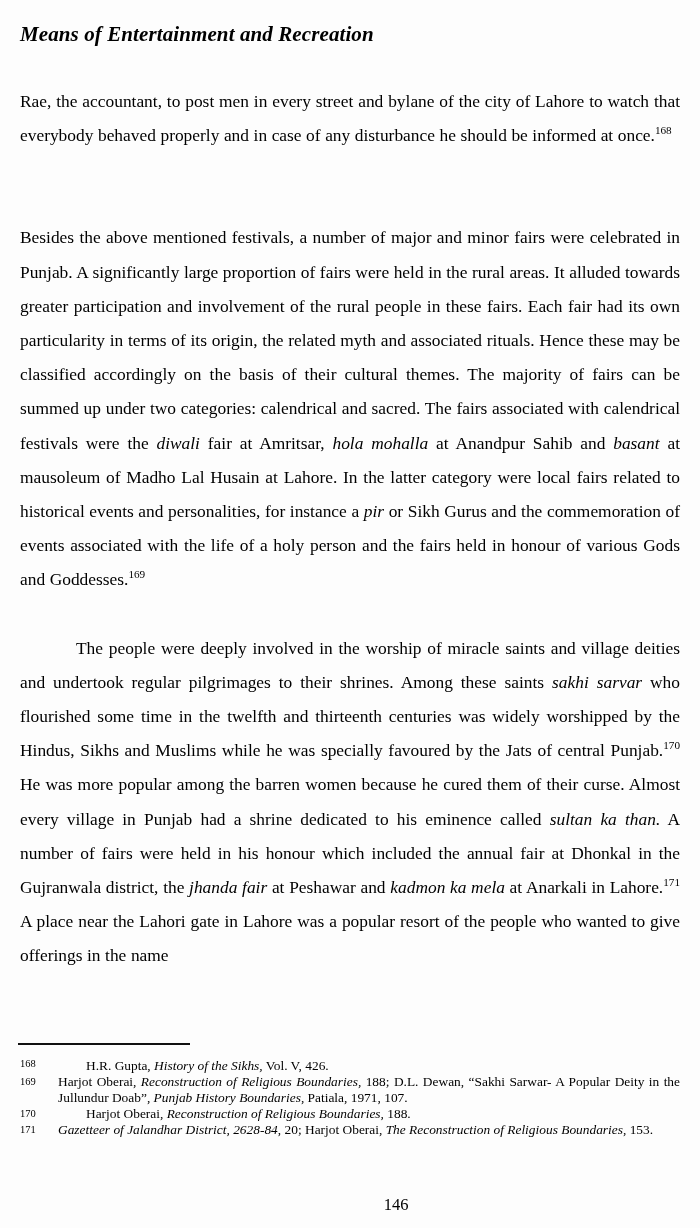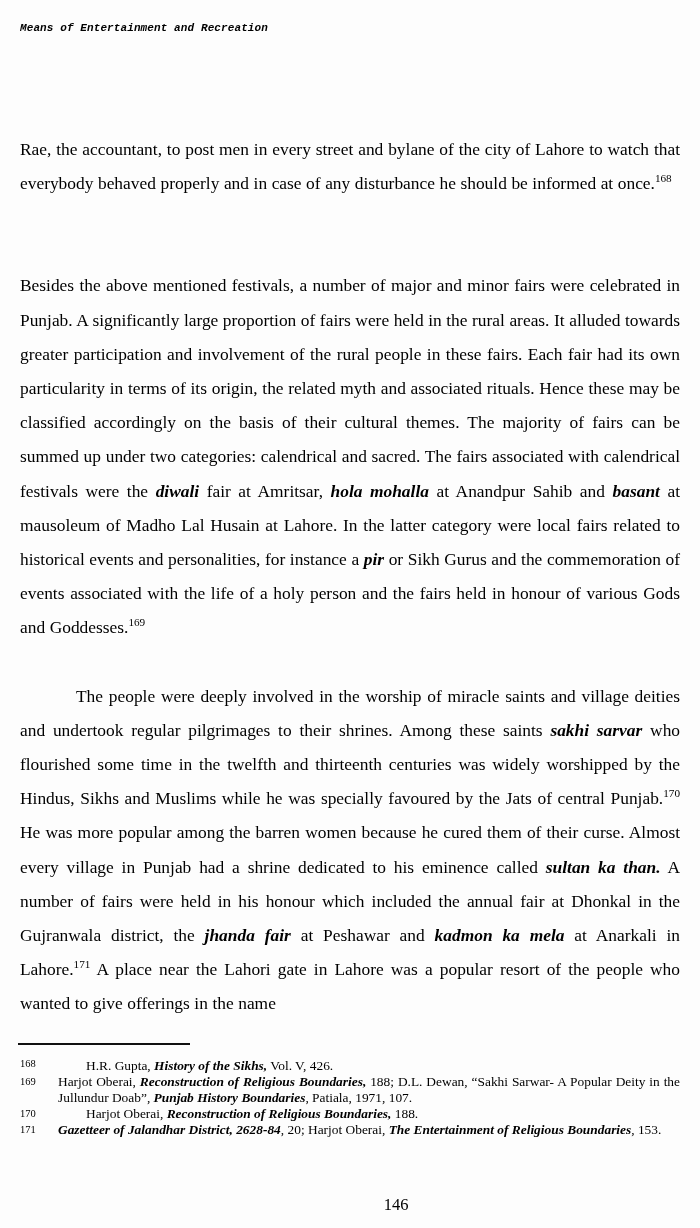--- a/index.html
+++ b/index.html
@@ -22,52 +22,50 @@
     width: 700px;
     height: 1228px;
     background: #fdfdfd;
   }
 
   
   .running-head {
     position: absolute;
     left: 20px;
     top: 22px;
-    font-size: 11px;
+    font-size: 21px;
     font-weight: bold;
     font-style: italic;
     letter-spacing: 0.1px;
     white-space: nowrap;
-    font-family: Liberation Mono, monospace;
   }
 
   
   .body-area {
     position: absolute;
     left: 20px;
     top: 84px;
     width: 660px;
-    margin-top: 48px;
   }
 
   p.para {
     margin: 0;
     font-size: 17.4px;
     line-height: 34.2px;
     text-align: justify;
     text-justify: inter-word;
     word-spacing: 0.2px;
   }
   p.para.indent {
     text-indent: 56px;
   }
   .gap-1 { height: 68px; }
   .gap-2 { height: 34px; }
 
-  i { font-style: italic; font-weight: bold; }
+  i { font-style: italic; }
 
   sup.fn {
     font-size: 11.2px;
     vertical-align: super;
     line-height: 0;
   }
 
   
   .fn-rule {
     position: absolute;
@@ -142,19 +140,19 @@
     <div class="fn-row">
       <span class="fn-num">169</span>
       <div class="fn-text">Harjot Oberai, <i>Reconstruction of Religious Boundaries,</i> 188; D.L. Dewan, “Sakhi Sarwar- A Popular Deity in the Jullundur Doab”, <i>Punjab History Boundaries</i>, Patiala, 1971, 107.</div>
     </div>
     <div class="fn-row">
       <span class="fn-num">170</span>
       <div class="fn-text nojust">Harjot Oberai, <i>Reconstruction of Religious Boundaries,</i> 188.</div>
     </div>
     <div class="fn-row">
       <span class="fn-num">171</span>
-      <div class="fn-text"><i>Gazetteer of Jalandhar District, 2628-84</i>, 20; Harjot Oberai, <i>The Entertainment of Religious Boundaries</i>, 153.</div>
+      <div class="fn-text"><i>Gazetteer of Jalandhar District, 2628-84</i>, 20; Harjot Oberai, <i>The Reconstruction of Religious Boundaries</i>, 153.</div>
     </div>
   </div>
 
   <div class="folio">146</div>
 
 </div>
 
 </body></html>

